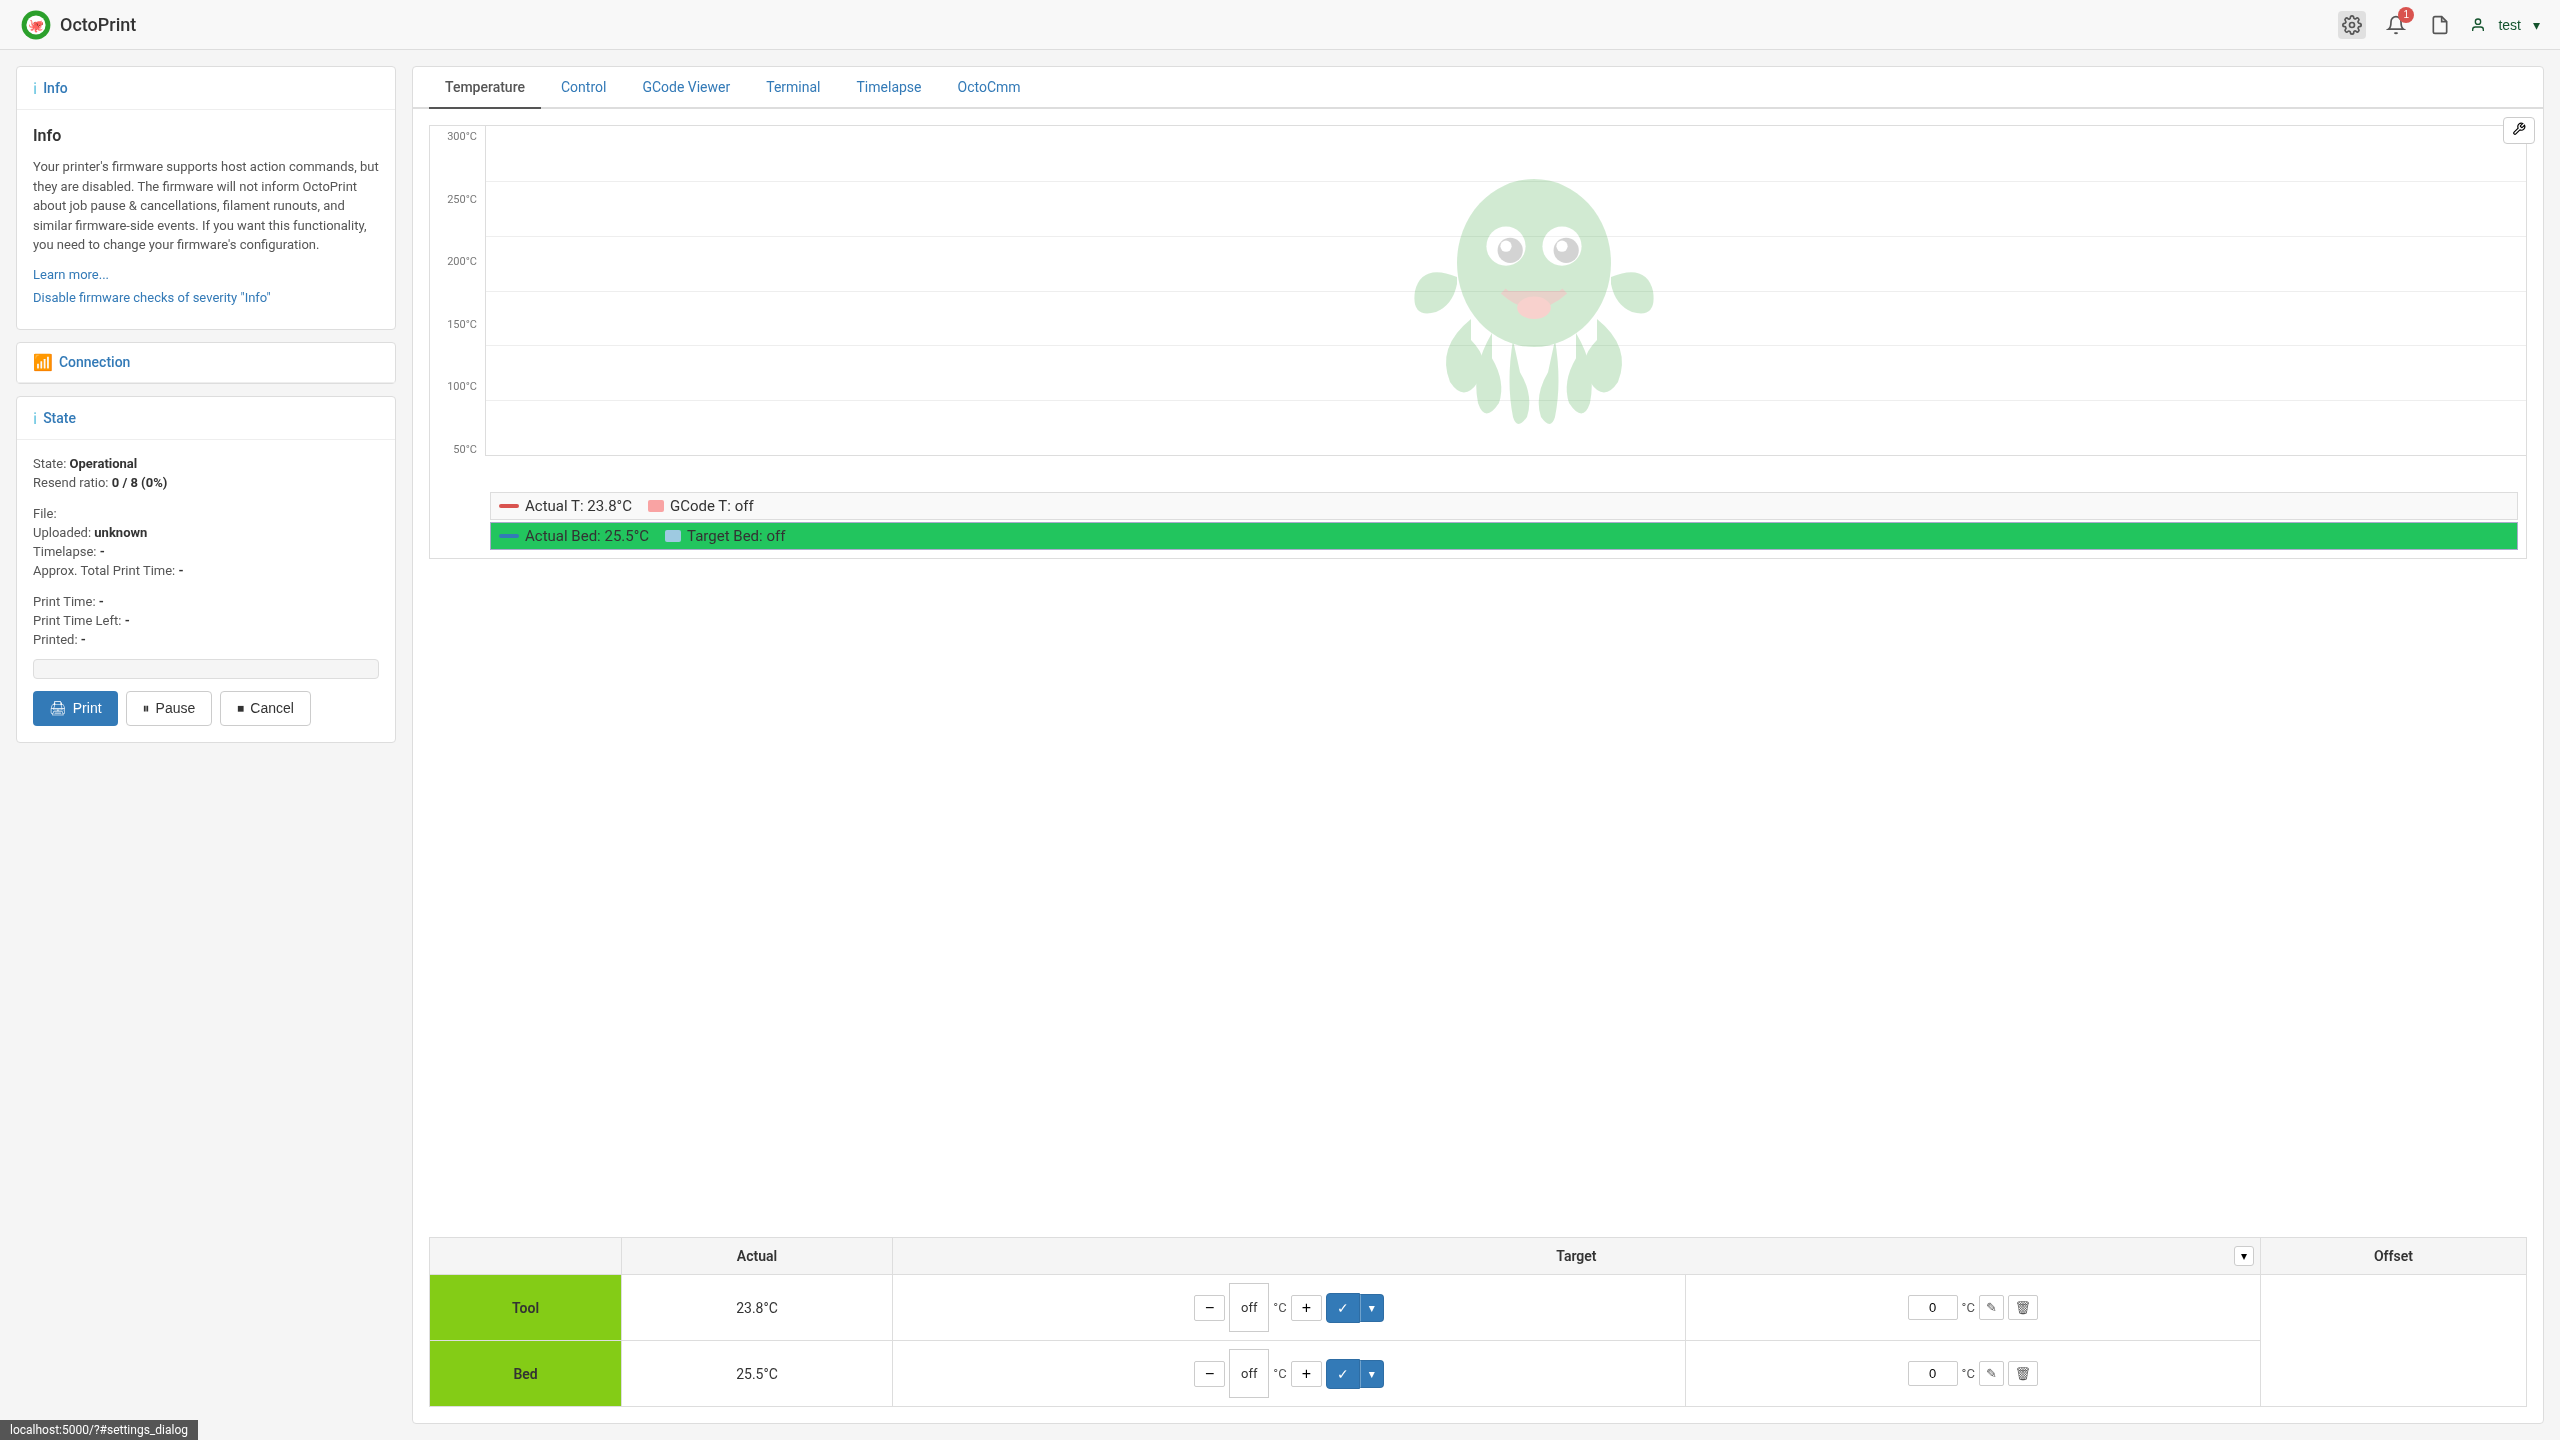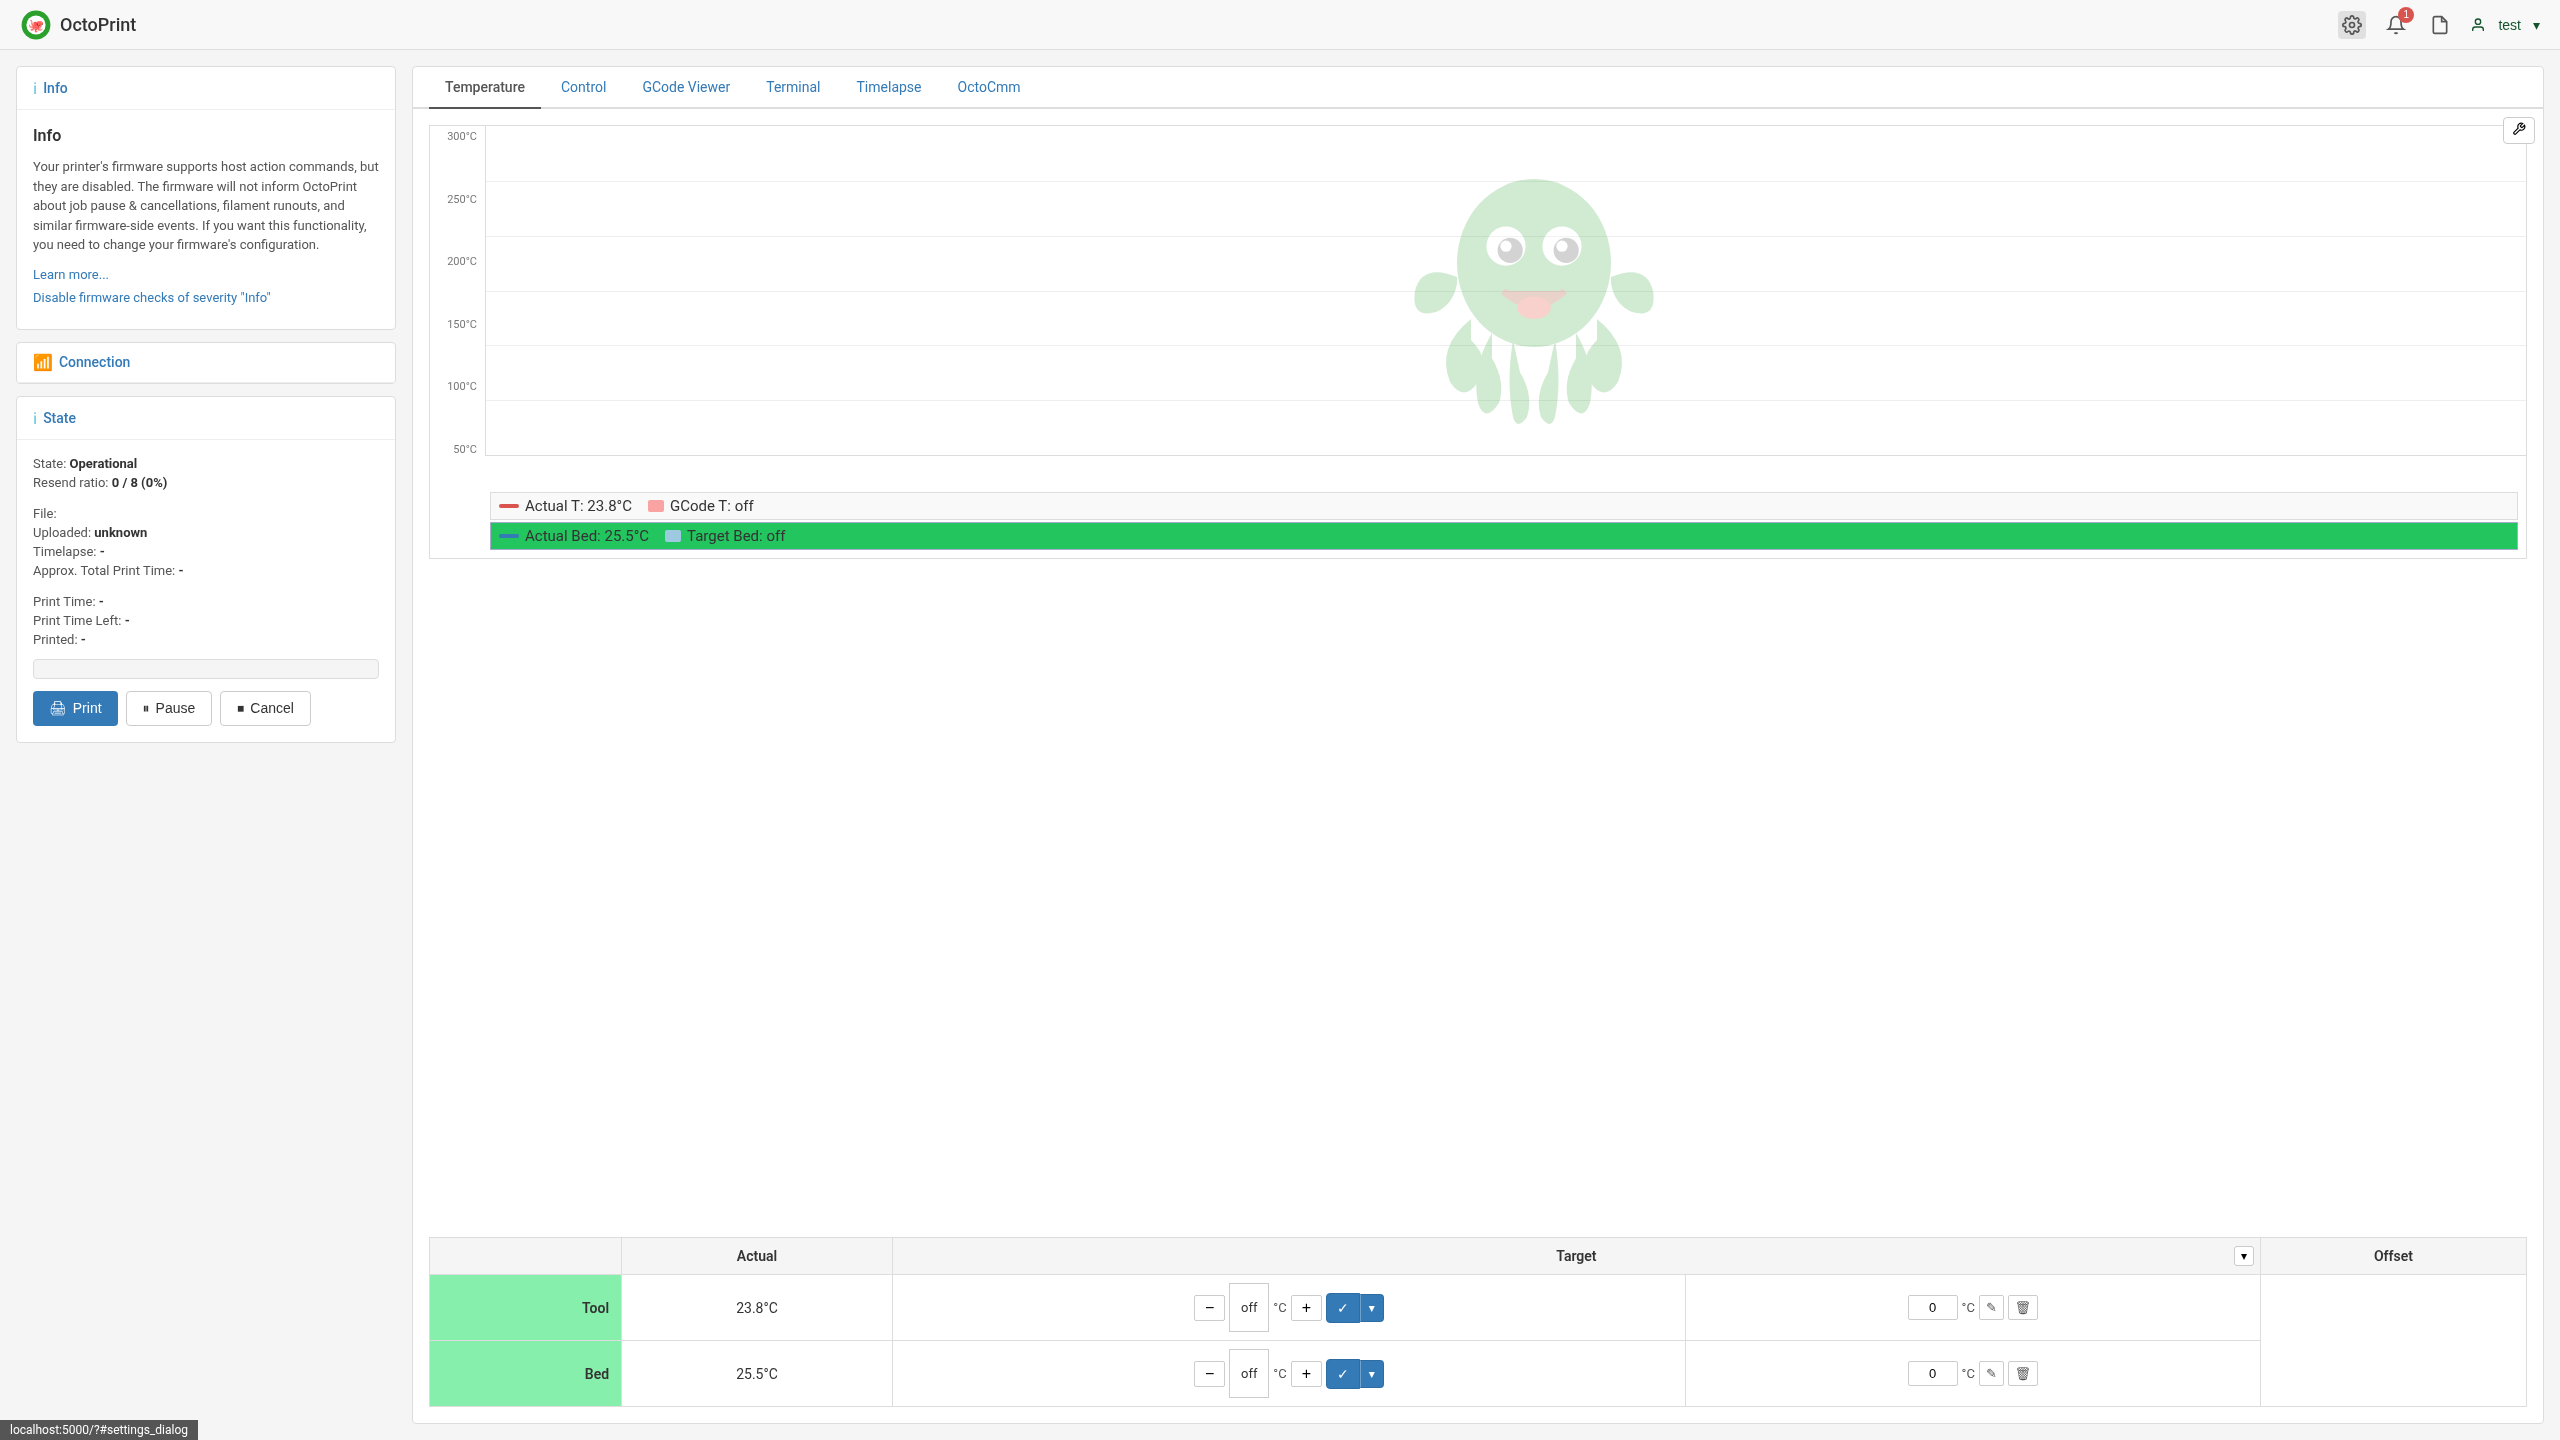--- a/index.html
+++ b/index.html
@@ -317,22 +317,22 @@
       font-size: 14px;
     }
     .temp-table td {
       padding: 8px 12px;
       border: 1px solid #ddd;
       text-align: center;
       font-size: 14px;
     }
     .temp-table td:first-child {
       font-weight: 600;
-      text-align: right;
-      background: #86efac;
+      text-align: center;
+      background: #84cc16;
     }
     .temp-control-group {
       display: flex;
       align-items: center;
       justify-content: center;
       gap: 4px;
     }
     .temp-btn {
       padding: 4px 10px;
       border: 1px solid #ccc;

